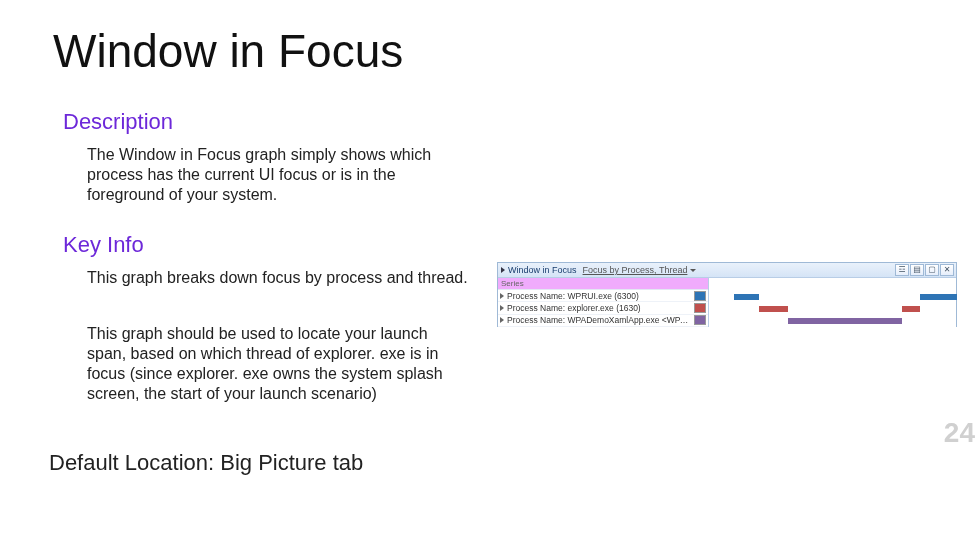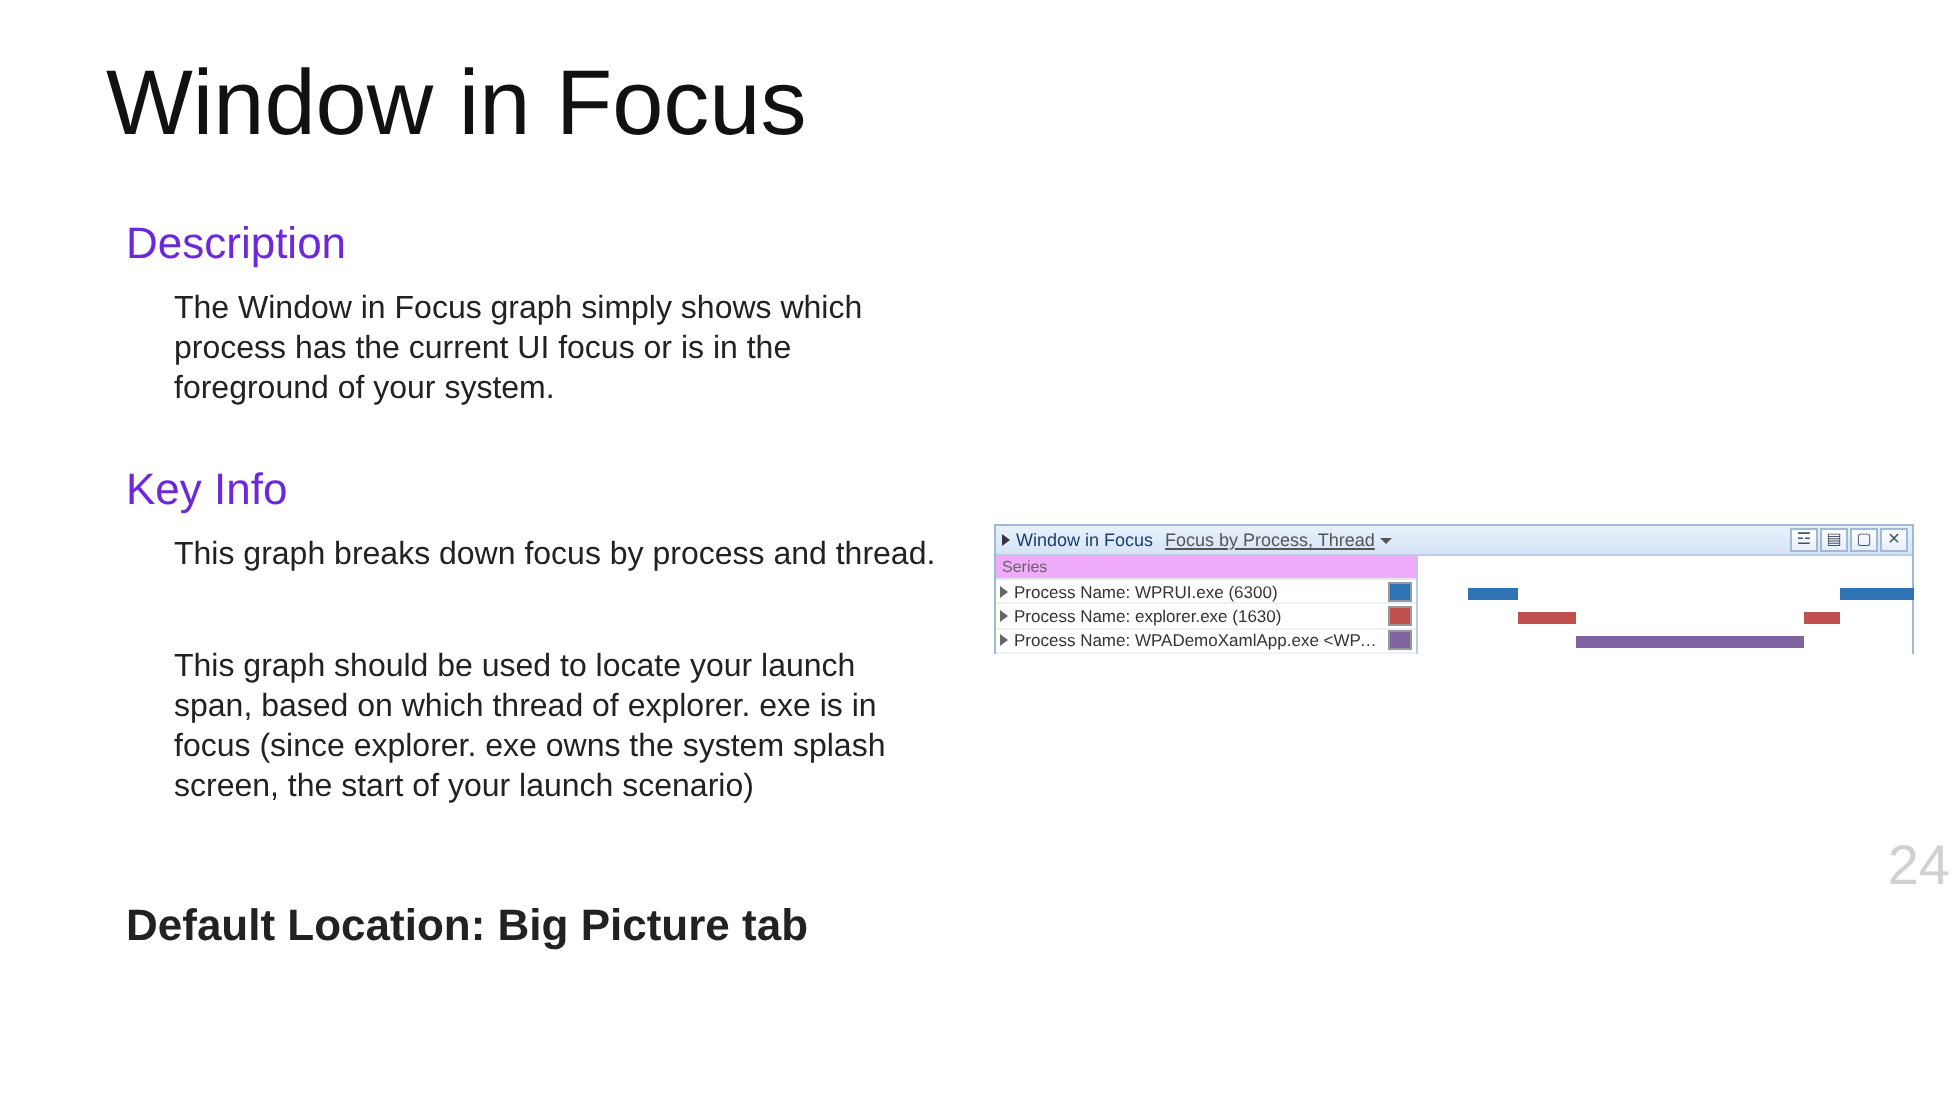--- a/index.html
+++ b/index.html
@@ -36,27 +36,27 @@
     font-size: 16px;
     font-weight: 400;
     color: #222;
     line-height: 1.25;
   }
   .sec-desc { position: absolute; left: 63px; top: 109px; width: 410px; }
   .sec-desc .body { position: absolute; left: 24px; top: 36px; width: 380px; }
   .sec-key  { position: absolute; left: 63px; top: 232px; width: 410px; }
   .sec-key .p1 { position: absolute; left: 24px; top: 36px; width: 390px; }
   .sec-key .p2 { position: absolute; left: 24px; top: 92px; width: 380px; }
-  .sec-loc  { position: absolute; left: 63px; top: 450px; font-size: 22px; font-weight: 700; }
+  .sec-loc  { position: absolute; left: 49px; top: 450px; font-size: 22px; font-weight: 400; }
   .pagenum {
     position: absolute;
     right: 4px;
     bottom: 2px;
     font-size: 28px;
-    font-weight: 400;
+    font-weight: 700;
     color: #d0d0d0;
   }
 
   .panel {
     position: absolute;
     left: 497px;
     top: 262px;
     width: 460px;
     height: 65px;
     border: 1px solid #9fb9d6;

